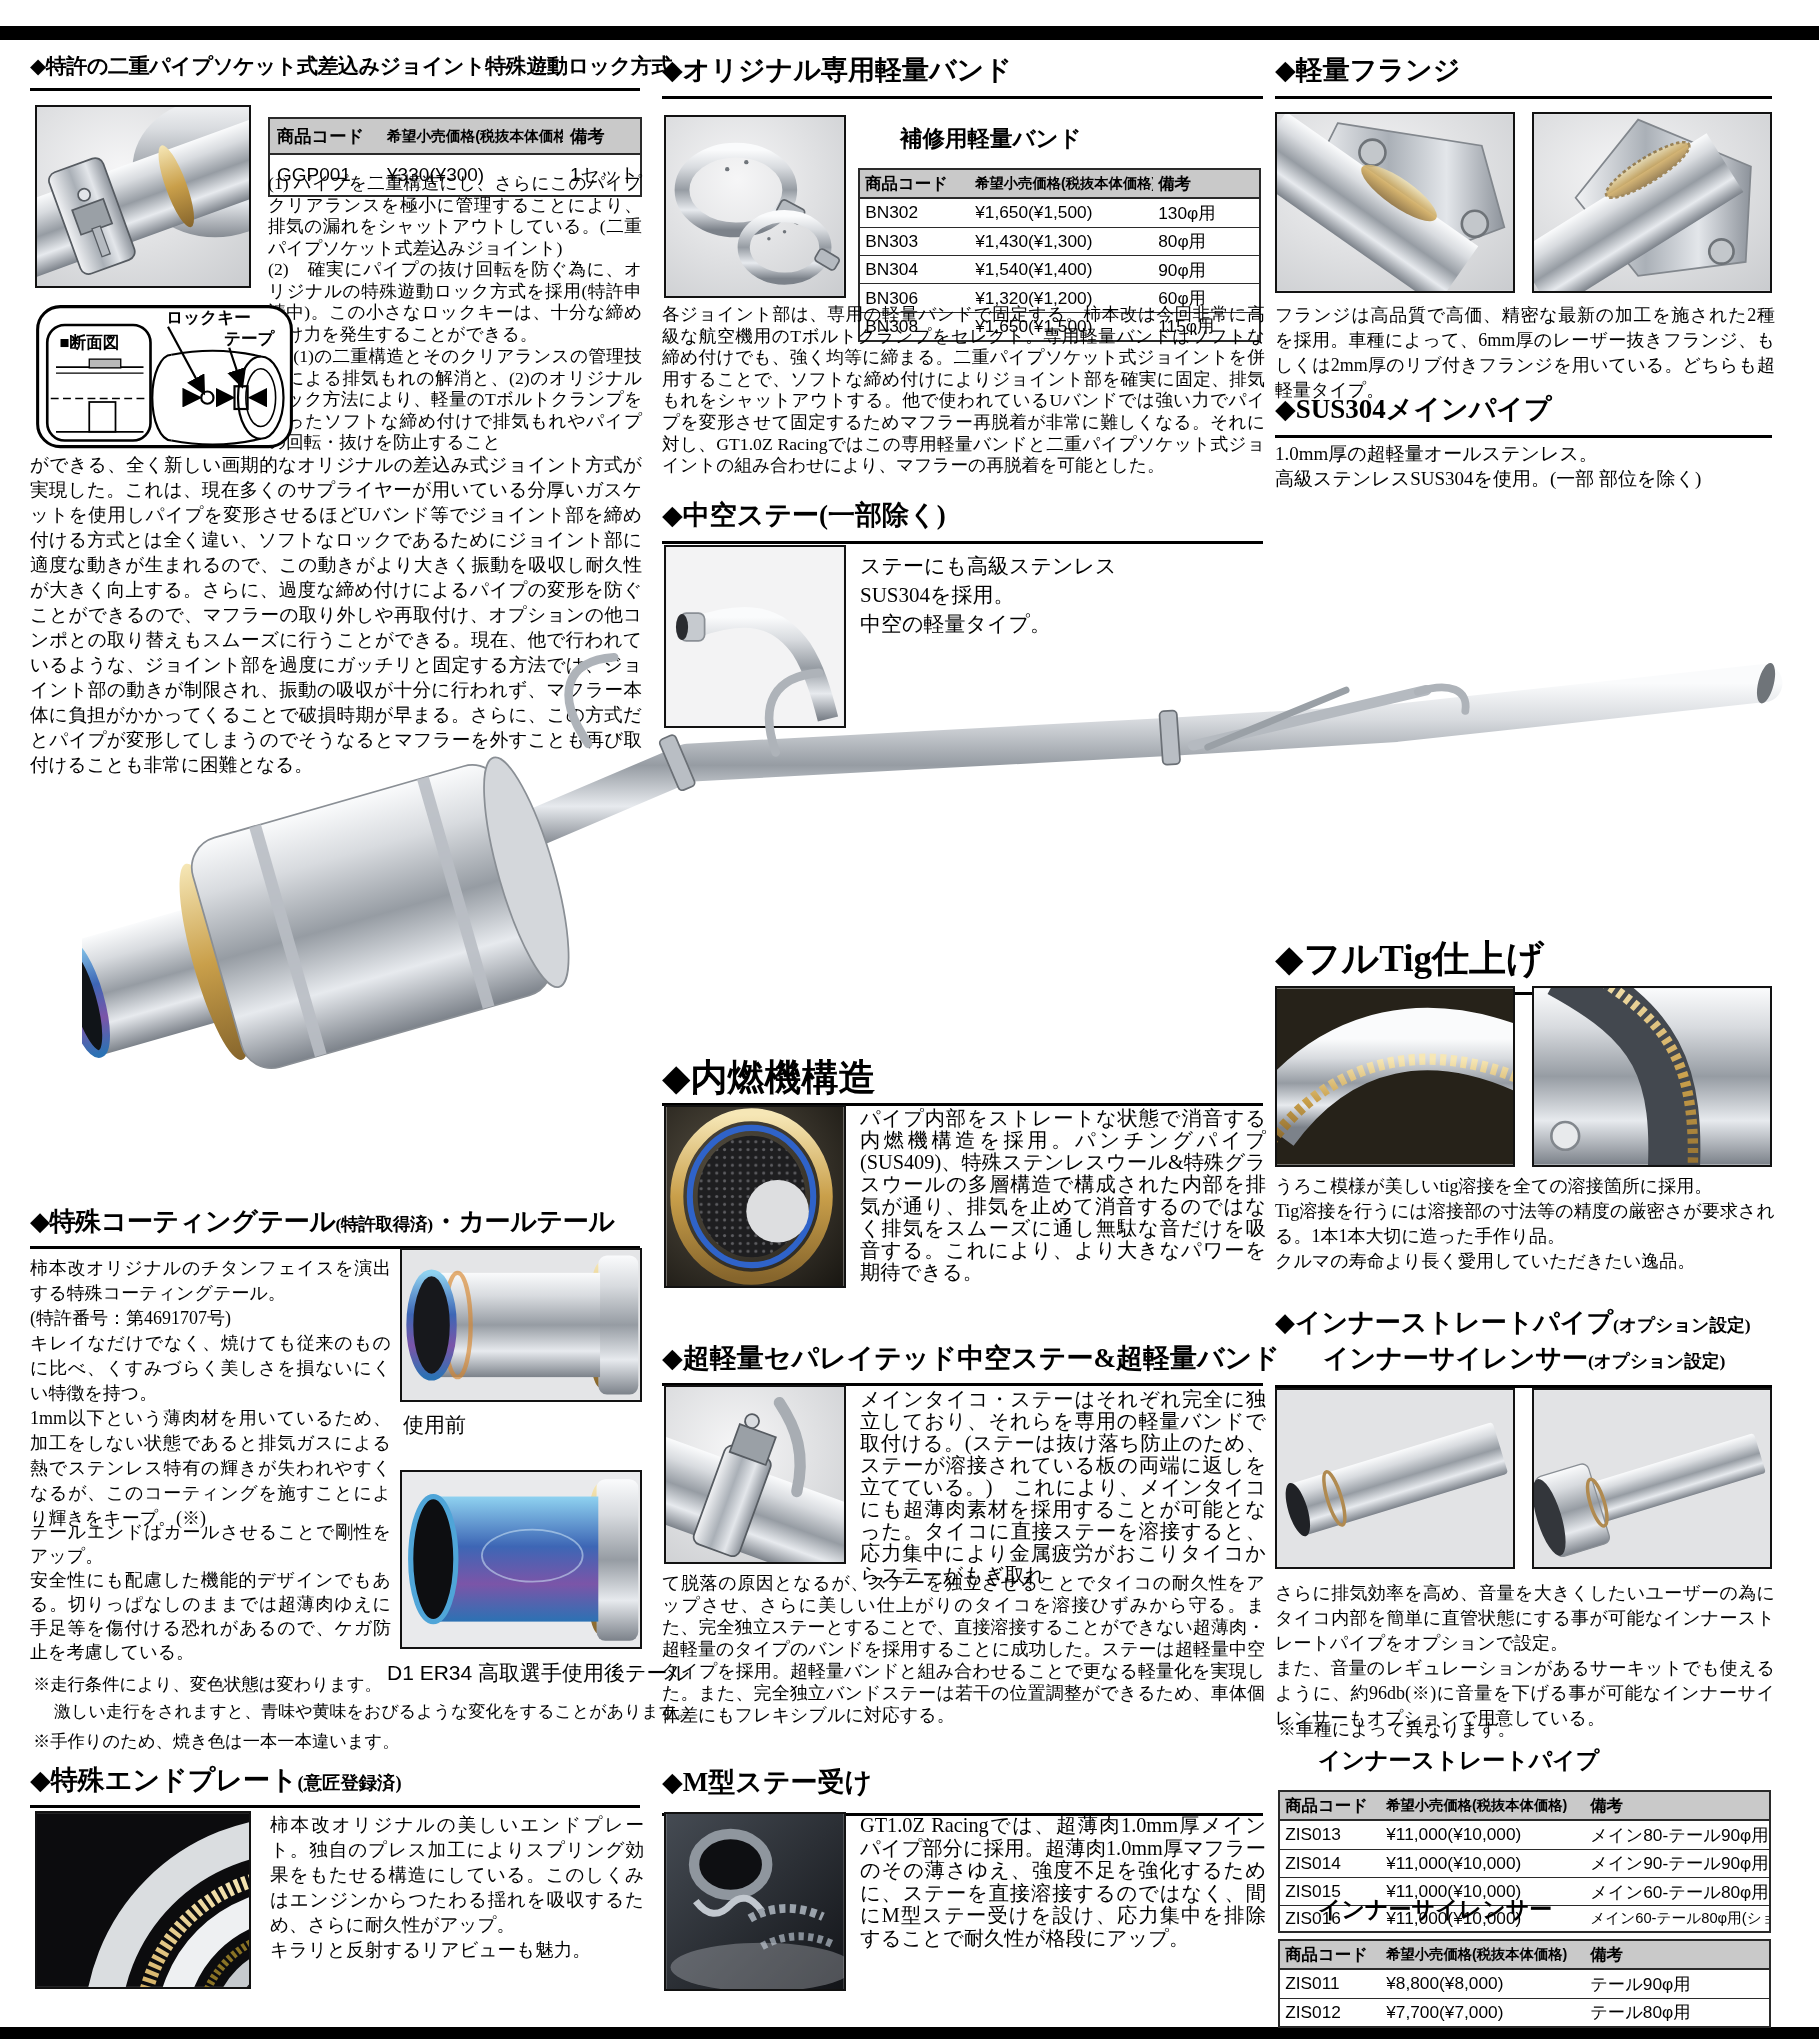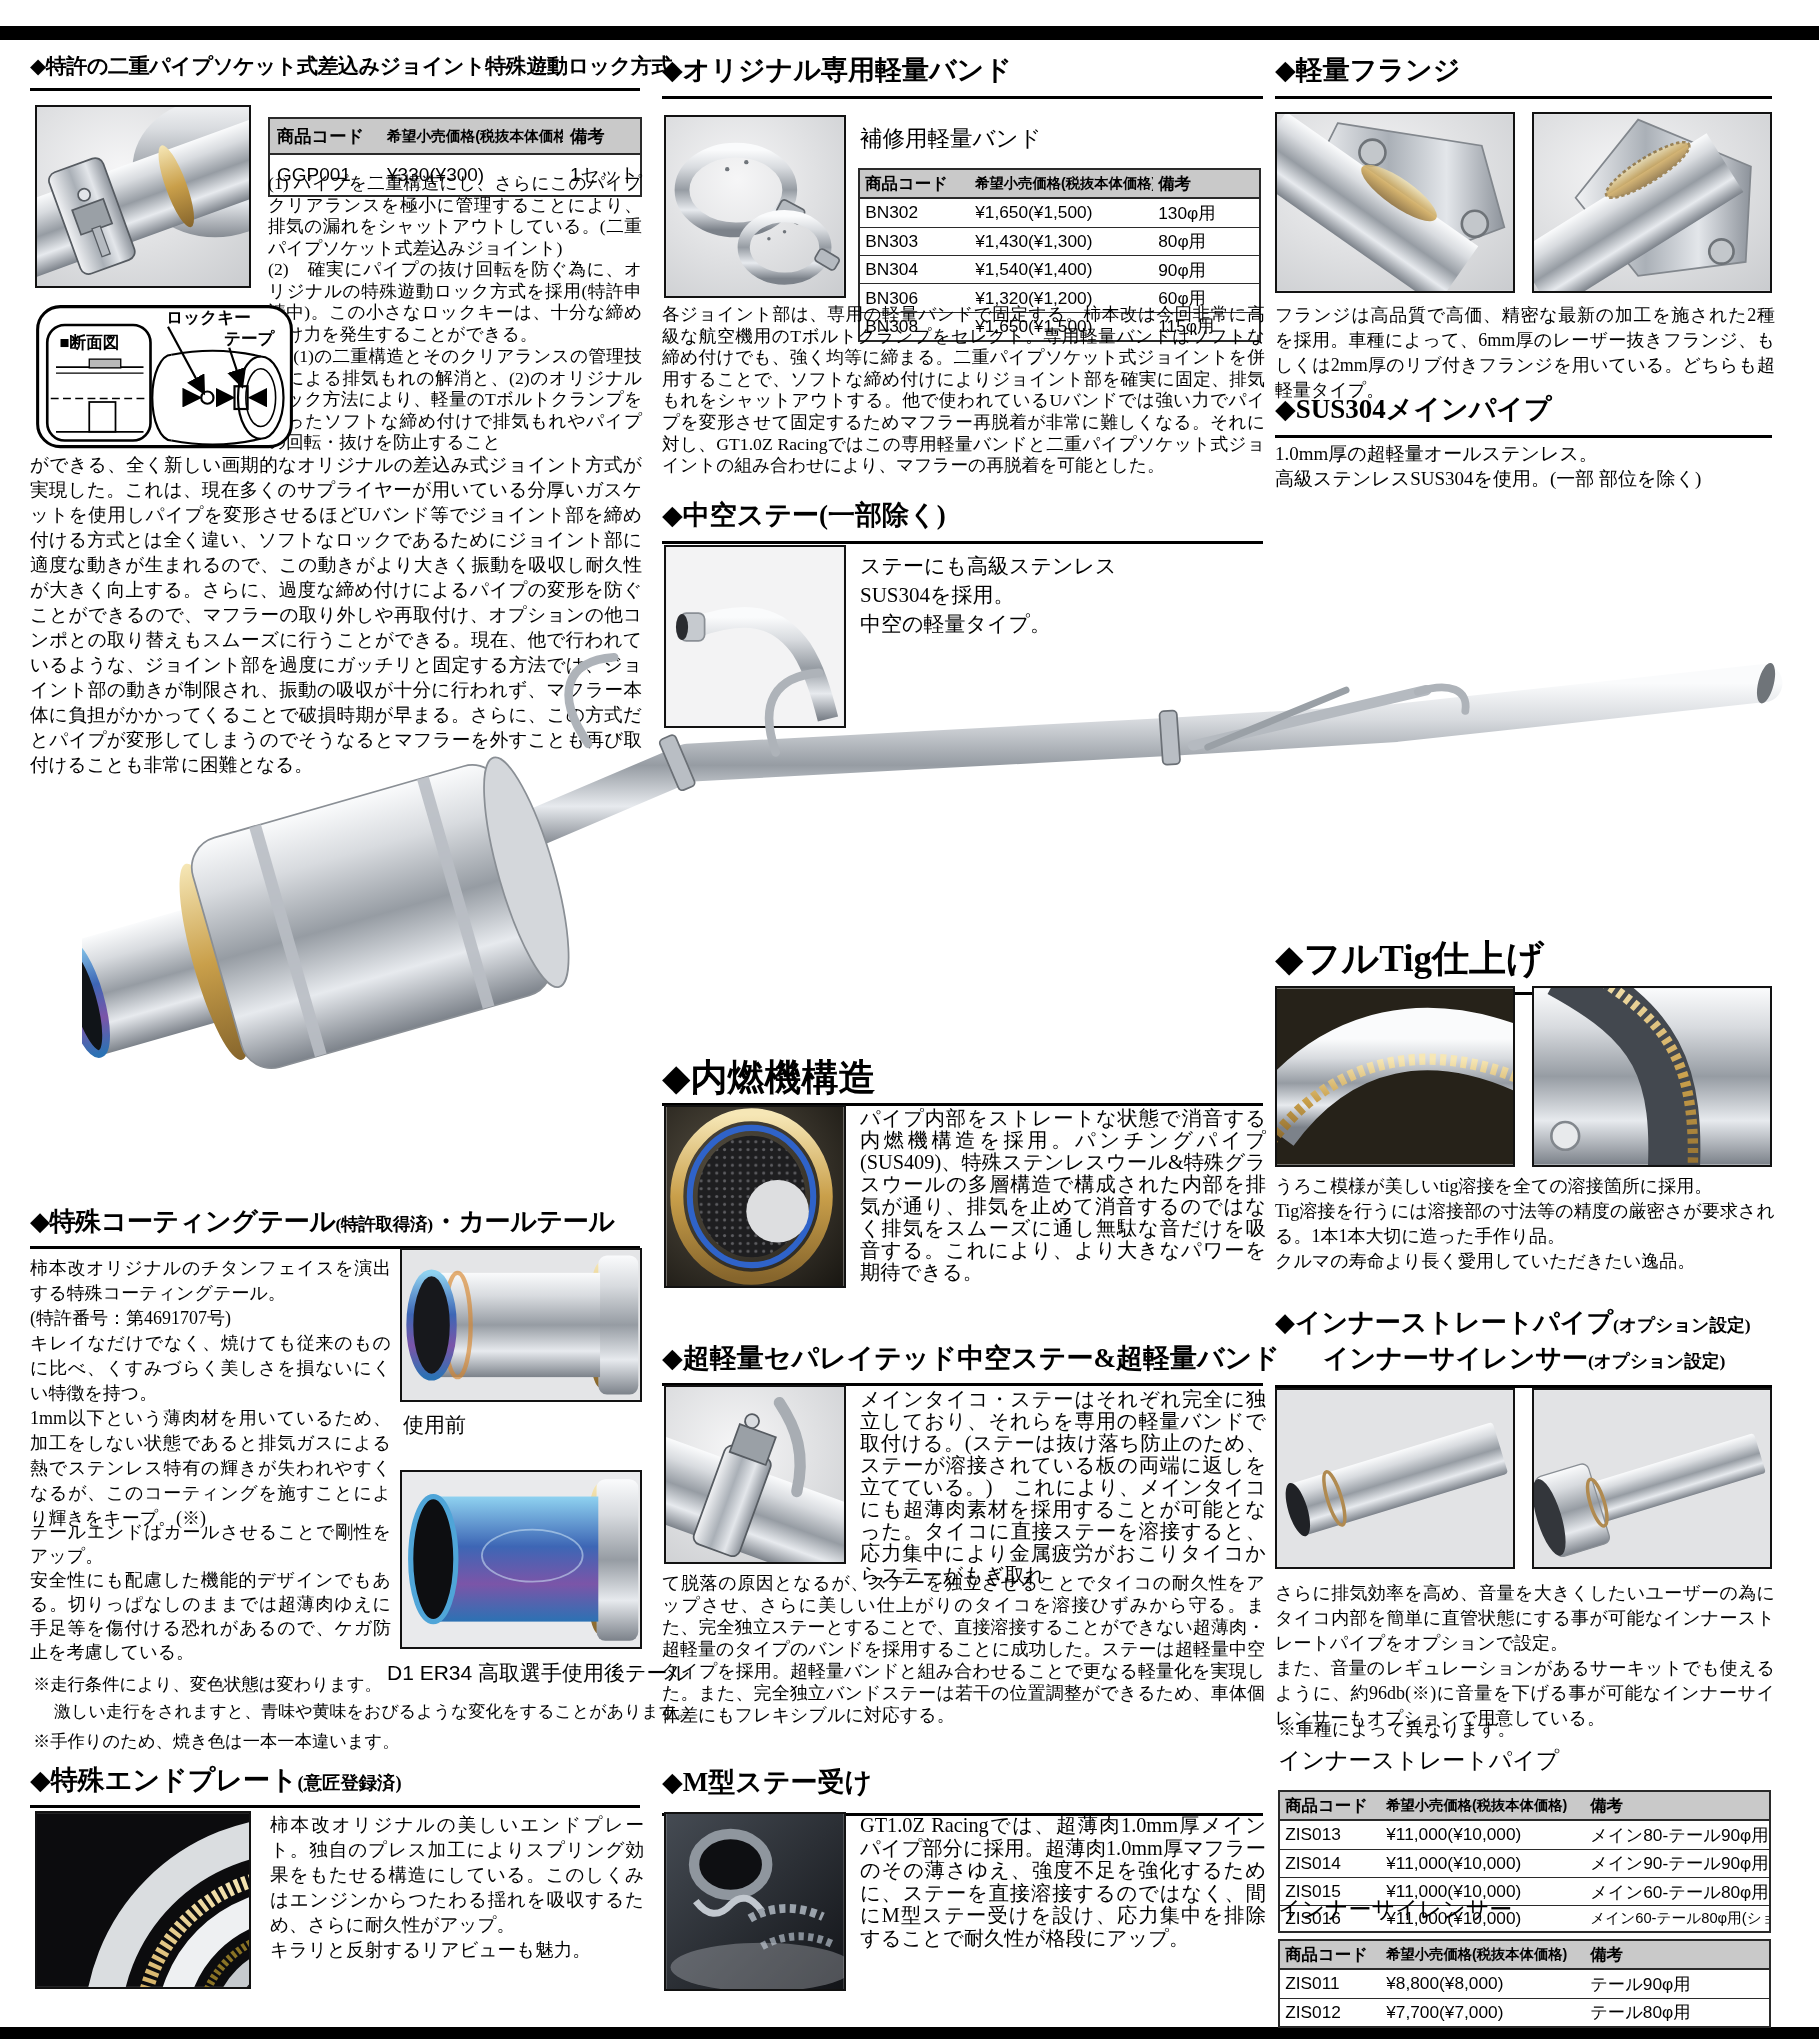--- a/index.html
+++ b/index.html
@@ -5,21 +5,21 @@
   html,body{margin:0;padding:0;background:#888;}
   #page{position:relative;width:1819px;height:2040px;background:#fff;overflow:hidden;
         font-family:"Liberation Serif","DejaVu Serif",serif;color:#000;}
   .bar{position:absolute;left:0;width:1819px;background:#000;}
   .sec-title{position:absolute;font-weight:900;border-bottom:3.5px solid #000;
              white-space:nowrap;font-family:"Liberation Serif","DejaVu Serif",serif;}
   .sec-title .small{font-size:0.68em;font-weight:900;}
   .body-text{position:absolute;text-align:justify;}
   .prelines{white-space:pre-line;}
   .nowrap{white-space:nowrap;}
-  .subhead{position:absolute;font-weight:400;font-size:22.5px;}
+  .subhead{position:absolute;font-weight:700;font-size:22.5px;margin-left:40px;}
   .ph{position:absolute;border:2.6px solid #121212;box-sizing:border-box;background:#e9e9e9;overflow:hidden;}
   .ph svg{display:block;width:100%;height:100%;}
   .caption{position:absolute;font-family:"Liberation Sans","DejaVu Sans",sans-serif;font-size:21px;text-align:center;}
   table.ptable{position:absolute;border-collapse:collapse;border:2.6px solid #2a2a2a;background:#fff;
                font-family:"Liberation Sans","DejaVu Sans",sans-serif;table-layout:fixed;margin-top:12px;}
   table.ptable th{background:#c9c9c9;font-weight:bold;text-align:left;padding:2.6px 5.2px;
                   border-bottom:2.6px solid #2a2a2a;font-size:16.4px;white-space:nowrap;overflow:hidden;}
   table.ptable th.thp{font-size:14.3px;}
   table.ptable td{padding:1.7px 5.2px;border-bottom:1.7px solid #2a2a2a;font-size:17.3px;white-space:nowrap;overflow:hidden;}
   table.ptable tr:last-child td{border-bottom:none;}

